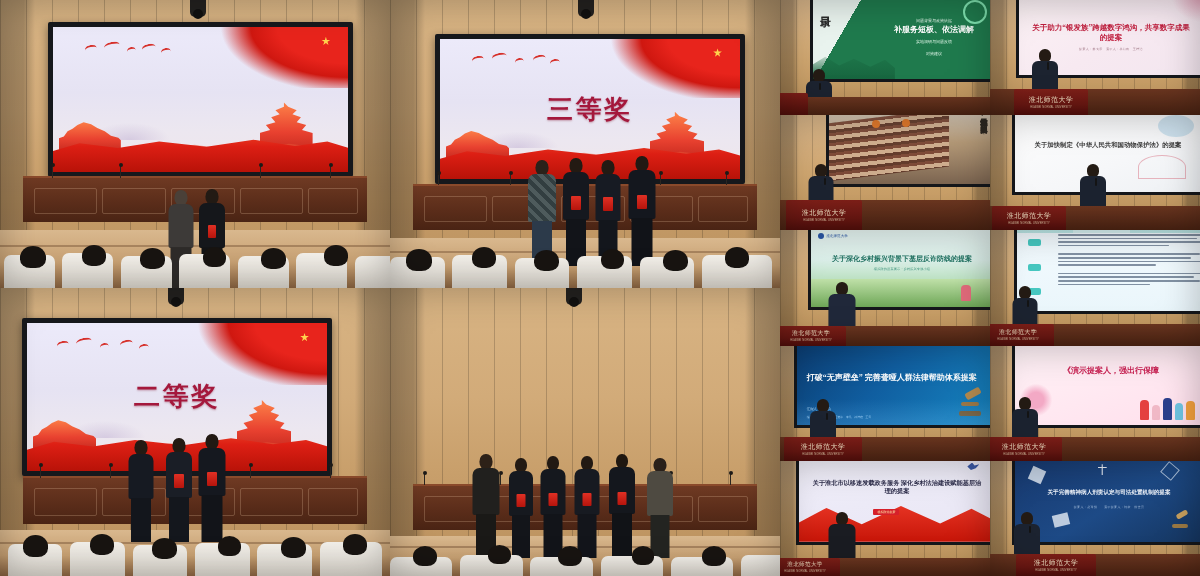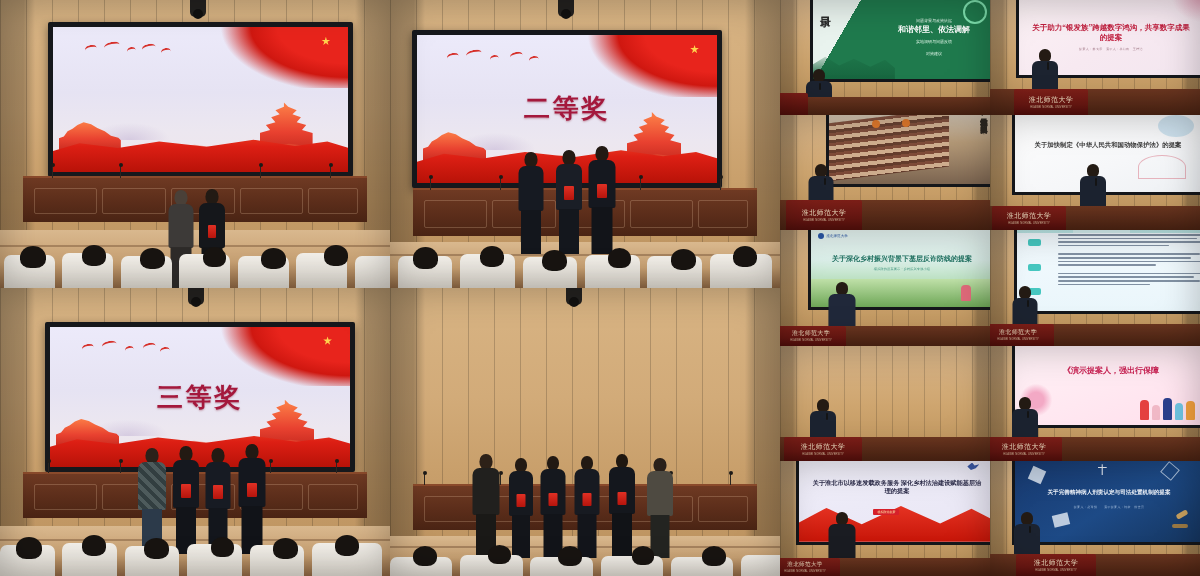--- a/index.html
+++ b/index.html
@@ -187,20 +187,95 @@
         <div class="head" style="left:36%;bottom:34%;width:25px;height:21px;"></div>
         <div class="head" style="left:52%;bottom:38%;width:23px;height:20px;"></div>
         <div class="head" style="left:67%;bottom:34%;width:25px;height:21px;"></div>
         <div class="head" style="left:83%;bottom:40%;width:24px;height:21px;"></div>
       </div>
       <div class="vignette"></div>
     </div>
 
     <div class="photo">
       <div class="wall"></div>
+      <div class="projector" style="left:188px;"></div>
+      <div class="screen" style="left:45px;top:34px;width:300px;height:140px;">
+        <div class="screen-bg"></div>
+        <div class="haze"></div>
+        <div class="flag-corner"></div>
+        <div class="birds">
+          <div class="bird" style="left:2%;top:18%;"></div>
+          <div class="bird" style="left:20%;top:6%;width:15px;"></div>
+          <div class="bird" style="left:42%;top:28%;width:9px;"></div>
+          <div class="bird" style="left:58%;top:16%;width:13px;"></div>
+          <div class="bird" style="left:74%;top:32%;width:10px;"></div>
+        </div>
+        <div class="monument mon-left"></div>
+        <div class="monument mon-right"></div>
+        <div class="wave-soft"></div>
+        <div class="wave"></div>
+        <div class="award-title" style="font-size:26px;">三等奖</div>
+      </div>
+      <div class="desk" style="top:184px;height:44px;">
+        <div class="panel-seg" style="left:3%;width:18%;"></div>
+        <div class="panel-seg" style="left:23%;width:18%;"></div>
+        <div class="panel-seg" style="left:43%;width:18%;"></div>
+        <div class="panel-seg" style="left:63%;width:18%;"></div>
+        <div class="panel-seg" style="left:83%;width:14%;"></div>
+      </div>
+      <div class="mic" style="left:48px;top:174px;height:11px;"></div>
+      <div class="mic" style="left:120px;top:174px;height:11px;"></div>
+      <div class="mic" style="left:270px;top:174px;height:11px;"></div>
+      <div class="mic" style="left:336px;top:174px;height:11px;"></div>
+      <div class="floor" style="height:50px;"></div>
+
+      <div class="person" style="left:138px;width:28px;height:106px;bottom:22px;">
+        <div class="p-head" style="top:0;width:13px;height:15px;background:#2b211a;"></div>
+        <div class="p-body" style="top:14px;width:28px;height:48px;
+          background:repeating-linear-gradient(45deg,#4e5b5c 0 4px,#323e40 4px 8px);"></div>
+        <div class="p-legs" style="top:61px;width:20px;height:45px;background:#2c3a4a;"></div>
+      </div>
+      <div class="person" style="left:172px;width:27px;height:108px;bottom:22px;">
+        <div class="p-head" style="top:0;width:13px;height:15px;background:#231a13;"></div>
+        <div class="p-body" style="top:14px;width:26px;height:48px;background:#15181f;"></div>
+        <div class="cert" style="top:38px;width:10px;height:14px;"></div>
+        <div class="p-legs" style="top:61px;width:20px;height:47px;background:#121419;"></div>
+      </div>
+      <div class="person" style="left:205px;width:26px;height:106px;bottom:22px;">
+        <div class="p-head" style="top:0;width:13px;height:15px;background:#231a13;"></div>
+        <div class="p-body" style="top:14px;width:25px;height:47px;background:#171b23;"></div>
+        <div class="cert" style="top:37px;width:10px;height:14px;"></div>
+        <div class="p-legs" style="top:60px;width:19px;height:46px;background:#13161c;"></div>
+      </div>
+      <div class="person" style="left:238px;width:28px;height:110px;bottom:22px;">
+        <div class="p-head" style="top:0;width:13px;height:15px;background:#221913;"></div>
+        <div class="p-body" style="top:14px;width:27px;height:49px;background:#14171e;"></div>
+        <div class="cert" style="top:39px;width:10px;height:14px;"></div>
+        <div class="p-legs" style="top:62px;width:21px;height:48px;background:#111318;"></div>
+      </div>
+
+      <div class="audience">
+        <div class="seat" style="left:0;width:14%;height:56%;"></div>
+        <div class="seat" style="left:16%;width:14%;height:60%;"></div>
+        <div class="seat" style="left:32%;width:14%;height:54%;"></div>
+        <div class="seat" style="left:48%;width:14%;height:58%;"></div>
+        <div class="seat" style="left:64%;width:14%;height:56%;"></div>
+        <div class="seat" style="left:80%;width:18%;height:60%;"></div>
+        <div class="head" style="left:4%;bottom:32%;width:26px;height:22px;"></div>
+        <div class="head" style="left:21%;bottom:36%;width:24px;height:21px;"></div>
+        <div class="head" style="left:37%;bottom:31%;width:25px;height:21px;"></div>
+        <div class="head" style="left:54%;bottom:34%;width:23px;height:20px;"></div>
+        <div class="head" style="left:70%;bottom:31%;width:25px;height:21px;"></div>
+        <div class="head" style="left:86%;bottom:36%;width:24px;height:21px;"></div>
+      </div>
+      <div class="vignette"></div>
+    </div>
+
+    <div class="photo">
+      <div class="wall"></div>
       <div class="projector" style="left:168px;"></div>
       <div class="screen" style="left:22px;top:30px;width:300px;height:148px;">
         <div class="screen-bg"></div>
         <div class="haze"></div>
         <div class="flag-corner"></div>
         <div class="birds">
           <div class="bird" style="left:0;top:18%;"></div>
           <div class="bird" style="left:18%;top:6%;width:16px;"></div>
           <div class="bird" style="left:40%;top:28%;width:9px;"></div>
           <div class="bird" style="left:58%;top:14%;width:13px;"></div>
@@ -255,95 +330,20 @@
         <div class="head" style="left:39%;bottom:32%;width:25px;height:21px;"></div>
         <div class="head" style="left:56%;bottom:36%;width:23px;height:20px;"></div>
         <div class="head" style="left:72%;bottom:33%;width:25px;height:21px;"></div>
         <div class="head" style="left:88%;bottom:38%;width:24px;height:21px;"></div>
       </div>
       <div class="vignette"></div>
     </div>
 
     <div class="photo">
       <div class="wall"></div>
-      <div class="projector" style="left:188px;"></div>
-      <div class="screen" style="left:45px;top:34px;width:300px;height:140px;">
-        <div class="screen-bg"></div>
-        <div class="haze"></div>
-        <div class="flag-corner"></div>
-        <div class="birds">
-          <div class="bird" style="left:2%;top:18%;"></div>
-          <div class="bird" style="left:20%;top:6%;width:15px;"></div>
-          <div class="bird" style="left:42%;top:28%;width:9px;"></div>
-          <div class="bird" style="left:58%;top:16%;width:13px;"></div>
-          <div class="bird" style="left:74%;top:32%;width:10px;"></div>
-        </div>
-        <div class="monument mon-left"></div>
-        <div class="monument mon-right"></div>
-        <div class="wave-soft"></div>
-        <div class="wave"></div>
-        <div class="award-title" style="font-size:26px;">三等奖</div>
-      </div>
-      <div class="desk" style="top:184px;height:44px;">
-        <div class="panel-seg" style="left:3%;width:18%;"></div>
-        <div class="panel-seg" style="left:23%;width:18%;"></div>
-        <div class="panel-seg" style="left:43%;width:18%;"></div>
-        <div class="panel-seg" style="left:63%;width:18%;"></div>
-        <div class="panel-seg" style="left:83%;width:14%;"></div>
-      </div>
-      <div class="mic" style="left:48px;top:174px;height:11px;"></div>
-      <div class="mic" style="left:120px;top:174px;height:11px;"></div>
-      <div class="mic" style="left:270px;top:174px;height:11px;"></div>
-      <div class="mic" style="left:336px;top:174px;height:11px;"></div>
-      <div class="floor" style="height:50px;"></div>
-
-      <div class="person" style="left:138px;width:28px;height:106px;bottom:22px;">
-        <div class="p-head" style="top:0;width:13px;height:15px;background:#2b211a;"></div>
-        <div class="p-body" style="top:14px;width:28px;height:48px;
-          background:repeating-linear-gradient(45deg,#4e5b5c 0 4px,#323e40 4px 8px);"></div>
-        <div class="p-legs" style="top:61px;width:20px;height:45px;background:#2c3a4a;"></div>
-      </div>
-      <div class="person" style="left:172px;width:27px;height:108px;bottom:22px;">
-        <div class="p-head" style="top:0;width:13px;height:15px;background:#231a13;"></div>
-        <div class="p-body" style="top:14px;width:26px;height:48px;background:#15181f;"></div>
-        <div class="cert" style="top:38px;width:10px;height:14px;"></div>
-        <div class="p-legs" style="top:61px;width:20px;height:47px;background:#121419;"></div>
-      </div>
-      <div class="person" style="left:205px;width:26px;height:106px;bottom:22px;">
-        <div class="p-head" style="top:0;width:13px;height:15px;background:#231a13;"></div>
-        <div class="p-body" style="top:14px;width:25px;height:47px;background:#171b23;"></div>
-        <div class="cert" style="top:37px;width:10px;height:14px;"></div>
-        <div class="p-legs" style="top:60px;width:19px;height:46px;background:#13161c;"></div>
-      </div>
-      <div class="person" style="left:238px;width:28px;height:110px;bottom:22px;">
-        <div class="p-head" style="top:0;width:13px;height:15px;background:#221913;"></div>
-        <div class="p-body" style="top:14px;width:27px;height:49px;background:#14171e;"></div>
-        <div class="cert" style="top:39px;width:10px;height:14px;"></div>
-        <div class="p-legs" style="top:62px;width:21px;height:48px;background:#111318;"></div>
-      </div>
-
-      <div class="audience">
-        <div class="seat" style="left:0;width:14%;height:56%;"></div>
-        <div class="seat" style="left:16%;width:14%;height:60%;"></div>
-        <div class="seat" style="left:32%;width:14%;height:54%;"></div>
-        <div class="seat" style="left:48%;width:14%;height:58%;"></div>
-        <div class="seat" style="left:64%;width:14%;height:56%;"></div>
-        <div class="seat" style="left:80%;width:18%;height:60%;"></div>
-        <div class="head" style="left:4%;bottom:32%;width:26px;height:22px;"></div>
-        <div class="head" style="left:21%;bottom:36%;width:24px;height:21px;"></div>
-        <div class="head" style="left:37%;bottom:31%;width:25px;height:21px;"></div>
-        <div class="head" style="left:54%;bottom:34%;width:23px;height:20px;"></div>
-        <div class="head" style="left:70%;bottom:31%;width:25px;height:21px;"></div>
-        <div class="head" style="left:86%;bottom:36%;width:24px;height:21px;"></div>
-      </div>
-      <div class="vignette"></div>
-    </div>
-
-    <div class="photo">
-      <div class="wall"></div>
       <div class="projector" style="left:176px;"></div>
       <div class="desk" style="top:196px;height:44px;">
         <div class="panel-seg" style="left:3%;width:18%;"></div>
         <div class="panel-seg" style="left:23%;width:18%;"></div>
         <div class="panel-seg" style="left:43%;width:18%;"></div>
         <div class="panel-seg" style="left:63%;width:18%;"></div>
         <div class="panel-seg" style="left:83%;width:14%;"></div>
       </div>
       <div class="mic" style="left:34px;top:186px;height:11px;"></div>
       <div class="mic" style="left:110px;top:186px;height:11px;"></div>
@@ -405,21 +405,21 @@
 
   <div class="right-block">
 
     <div class="talk">
       <div class="wall"></div>
       <div class="tscreen" style="left:30px;top:-6px;right:-4px;height:82px;">
         <div class="slide" style="background:linear-gradient(120deg,#e9f3ee 0 22%,#1f7a4d 22% 100%);align-items:flex-start;">
           <div style="position:absolute;left:3%;top:14%;color:#2a2a2a;font-family:'Liberation Serif',serif;font-weight:700;font-size:11px;writing-mode:vertical-rl;line-height:1.2;">目录</div>
           <div style="position:absolute;left:40%;right:4%;top:26%;">
             <div style="color:#f3fff6;font-size:4px;opacity:.9;margin-bottom:2px;">问题背景与政策依据</div>
-            <div class="slide-title" style="color:#fff;font-size:8px;padding:0;">和谐邻里、依法调解</div>
+            <div class="slide-title" style="color:#fff;font-size:8px;padding:0;">补服务短板、依法调解</div>
             <div style="color:#d8f1e2;font-size:4px;margin-top:3px;">实地调研与问题反馈</div>
             <div style="color:#d8f1e2;font-size:4px;margin-top:7px;">对策建议</div>
           </div>
           <div style="position:absolute;right:2%;top:4%;width:20px;height:20px;border:2px solid #7fe3b0;border-radius:50%;"></div>
           <div style="position:absolute;left:0;bottom:0;width:46%;height:30%;background:linear-gradient(180deg,rgba(20,90,55,.1),#17663f);clip-path:polygon(0 40%,15% 10%,32% 45%,50% 18%,70% 50%,88% 22%,100% 55%,100% 100%,0 100%);"></div>
         </div>
       </div>
       <div class="speaker" style="left:26px;width:26px;height:46px;">
         <div class="s-head" style="top:0;width:12px;height:13px;"></div>
         <div class="s-body" style="top:12px;width:26px;height:34px;"></div>
@@ -559,20 +559,33 @@
       <div class="tdesk" style="bottom:0;height:22px;"></div>
       <div class="podium" style="left:-8px;bottom:0;width:72px;height:22px;">
         <div class="podium-name" style="font-size:6px;">淮北师范大学</div>
         <div class="podium-en">HUAIBEI NORMAL UNIVERSITY</div>
       </div>
       <div class="vignette"></div>
     </div>
 
     <div class="talk">
       <div class="wall"></div>
+      <div class="tscreen" style="left:14px;top:-10px;right:-6px;height:86px;">
+        <div class="slide" style="background:linear-gradient(130deg,#0b3d73 0%,#105ea0 45%,#1686c2 100%);align-items:flex-start;">
+          <div class="slide-title" style="color:#ffffff;font-size:8px;text-align:left;padding-left:5%;margin-top:-6px;">打破“无声壁垒” 完善聋哑人群法律帮助体系提案</div>
+          <div style="position:absolute;left:5%;bottom:16%;color:#bfe3ff;font-size:3.4px;">汇报人：徐静怡</div>
+          <div style="position:absolute;left:5%;bottom:6%;color:#a9d3f5;font-size:2.8px;">指导（组）：刘梦瑶　王若冰　李凡　孙博雅　王雪</div>
+          <div style="position:absolute;right:6%;bottom:10%;width:22px;height:26px;">
+            <div style="position:absolute;right:0;top:0;width:16px;height:7px;background:#b38a4f;border-radius:2px;transform:rotate(-28deg);"></div>
+            <div style="position:absolute;right:2px;top:12px;width:18px;height:4px;background:#9d7541;border-radius:2px;"></div>
+            <div style="position:absolute;right:0;bottom:0;width:22px;height:5px;background:#7a5a31;border-radius:2px;"></div>
+          </div>
+          <div style="position:absolute;left:0;right:0;bottom:0;height:30%;background:linear-gradient(180deg,rgba(255,255,255,0),rgba(120,200,255,.22));"></div>
+        </div>
+      </div>
       <div class="speaker" style="left:30px;bottom:20px;width:26px;height:42px;">
         <div class="s-head" style="top:0;width:12px;height:13px;"></div>
         <div class="s-body" style="top:12px;width:26px;height:30px;"></div>
         <div class="s-mic" style="left:16px;top:14px;width:2px;height:7px;"></div>
       </div>
       <div class="tdesk" style="bottom:0;height:24px;"></div>
       <div class="podium" style="left:4px;bottom:0;width:78px;height:24px;">
         <div class="podium-name">淮北师范大学</div>
         <div class="podium-en">HUAIBEI NORMAL UNIVERSITY</div>
       </div>

